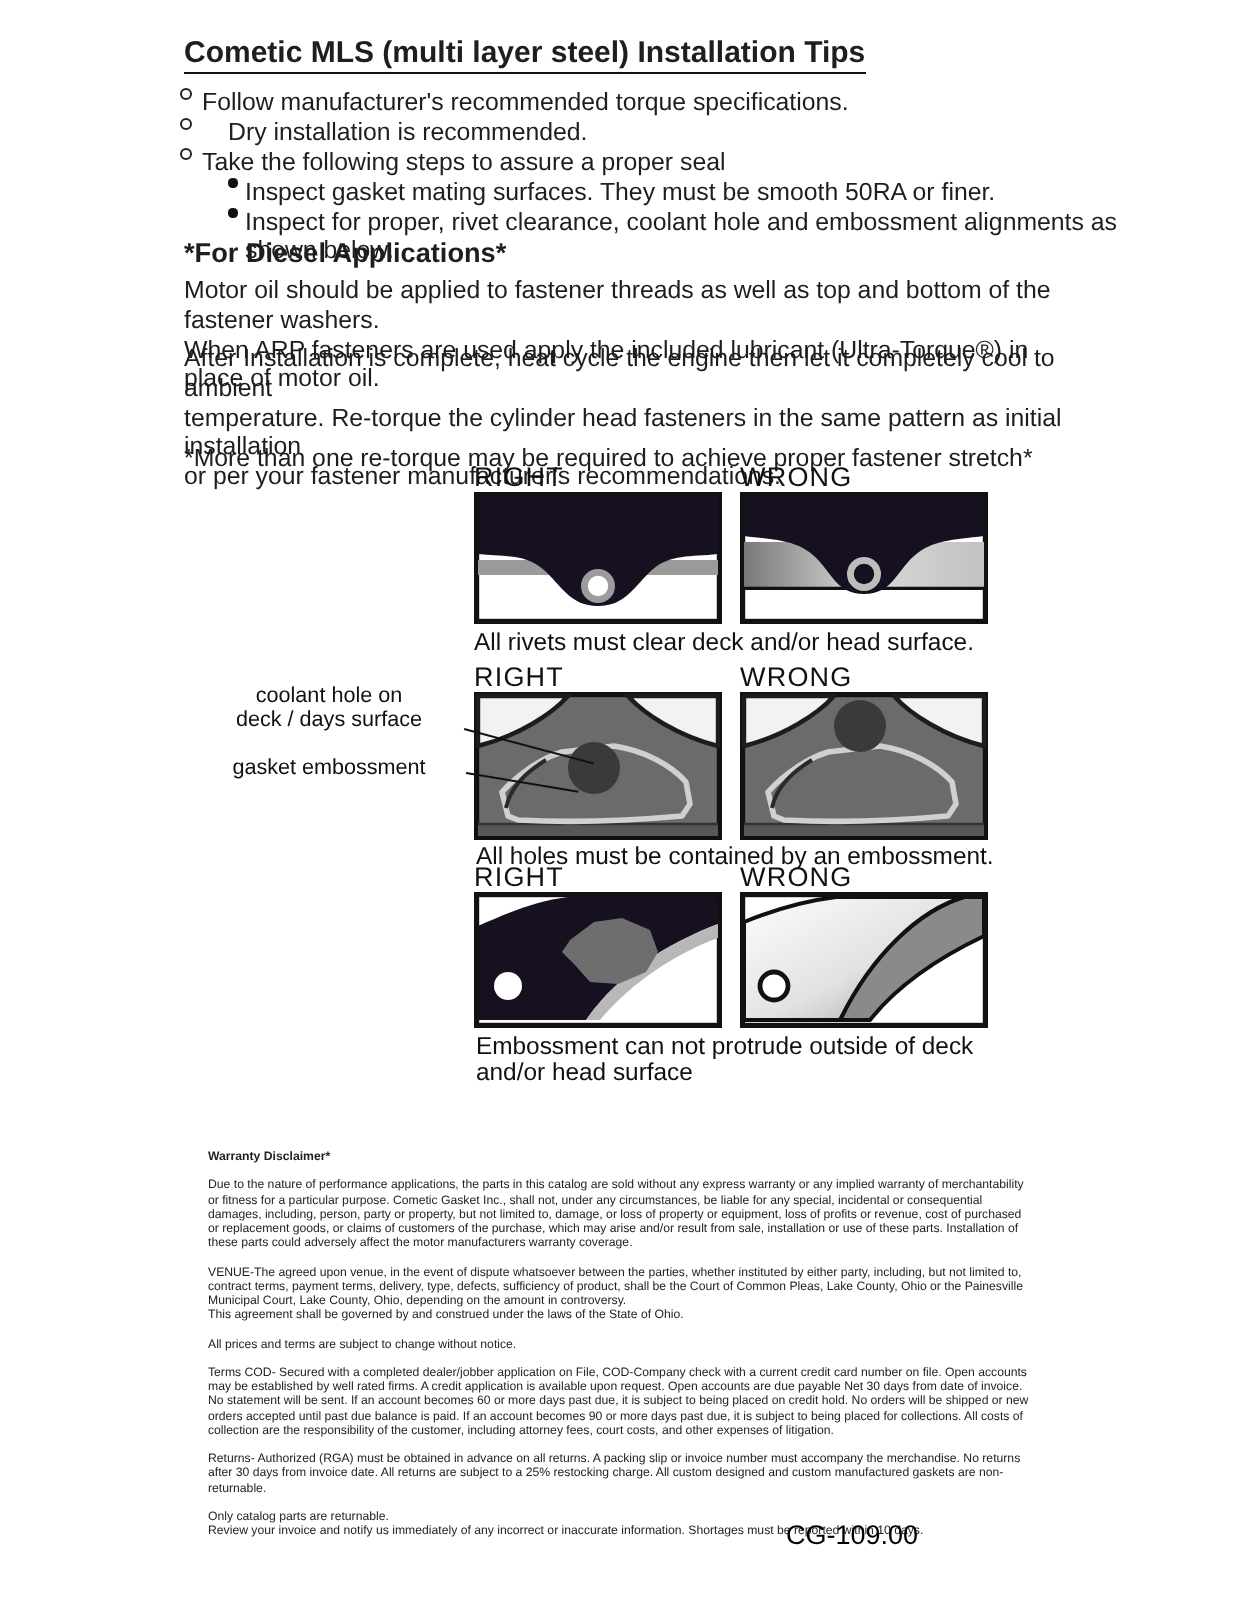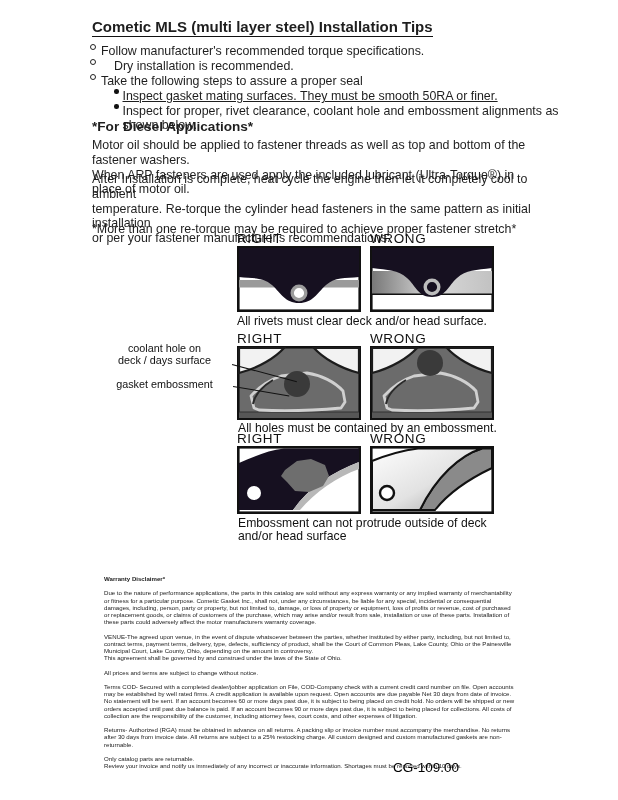--- a/index.html
+++ b/index.html
@@ -47,21 +47,21 @@
     <span>Follow manufacturer's recommended torque specifications.</span>
   </div>
   <div class="abs bullet-row" style="top:59px;gap:13px;">
     <span class="circ"></span>
     <span>Dry installation is recommended.</span>
   </div>
   <div class="abs bullet-row" style="top:74px;">
     <span class="circ"></span>
     <span>Take the following steps to assure a proper seal</span>
   </div>
-  <div class="abs bullet-row sub" style="top:89px;text-decoration:underline;">
+  <div class="abs bullet-row sub" style="top:89px;">
     <span class="dot"></span>
     <span>Inspect gasket mating surfaces.  They must be smooth 50RA or finer.</span>
   </div>
   <div class="abs bullet-row sub" style="top:104px;">
     <span class="dot"></span>
     <span>Inspect for proper, rivet clearance, coolant hole and embossment alignments as shown below.</span>
   </div>
 
   <div class="abs h2" style="top:119px;">*For Diesel Applications*</div>
   <div class="abs para" style="top:138px;">Motor oil should be applied to fastener threads as well as top and bottom of the fastener washers.

